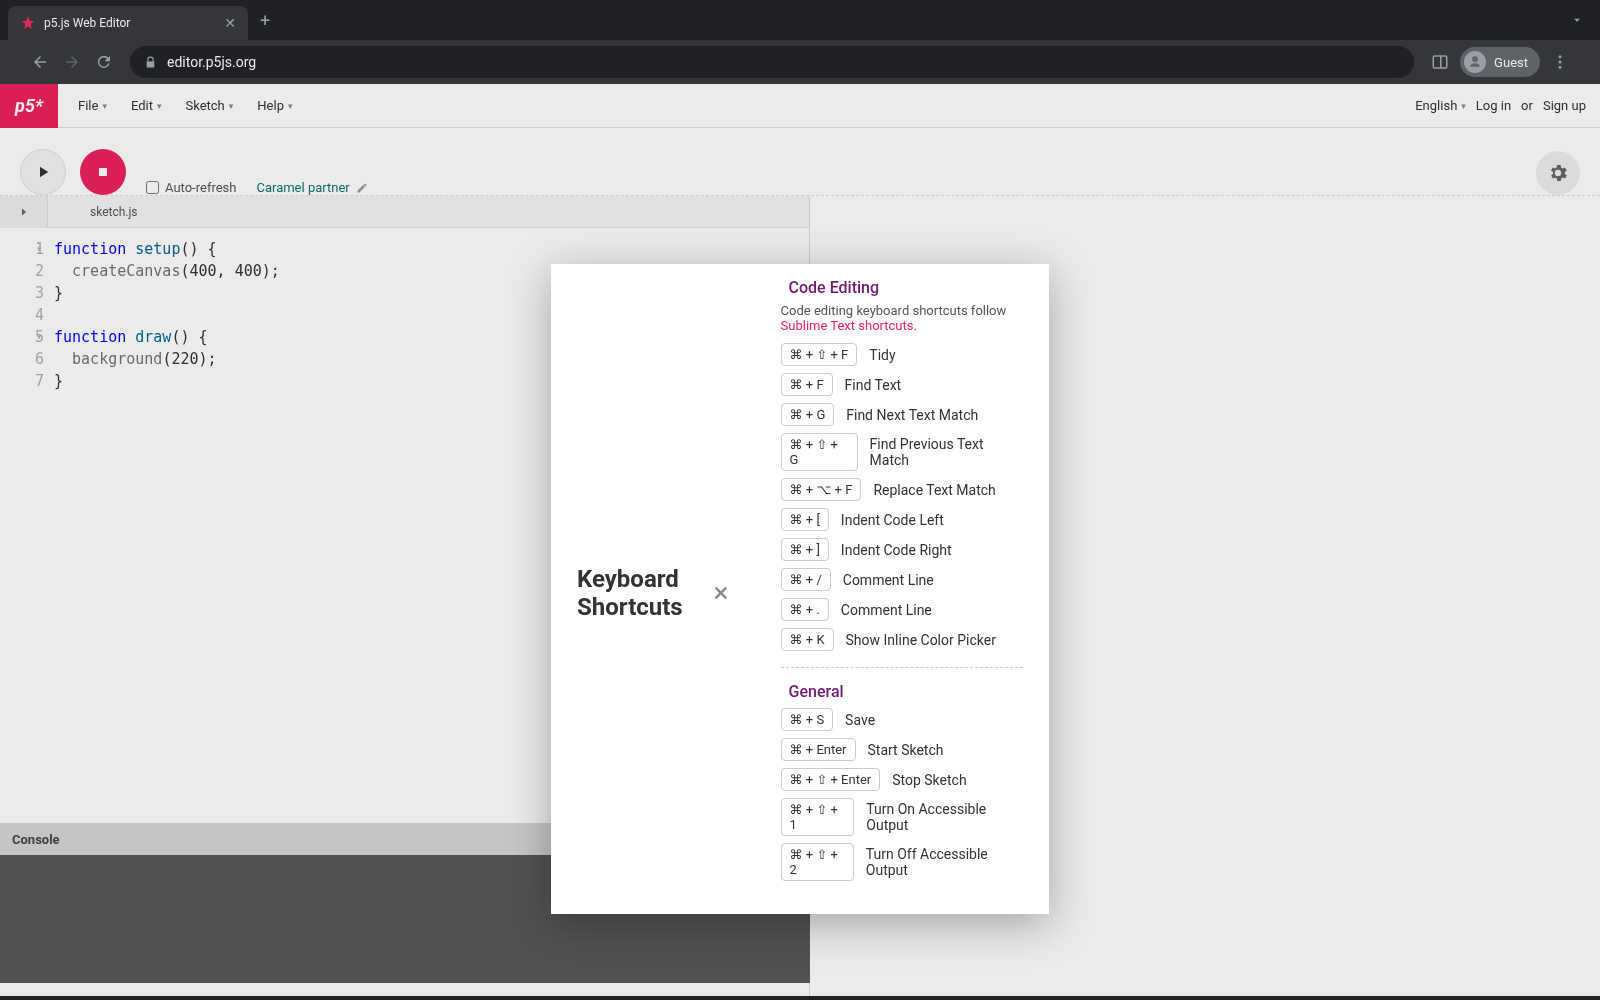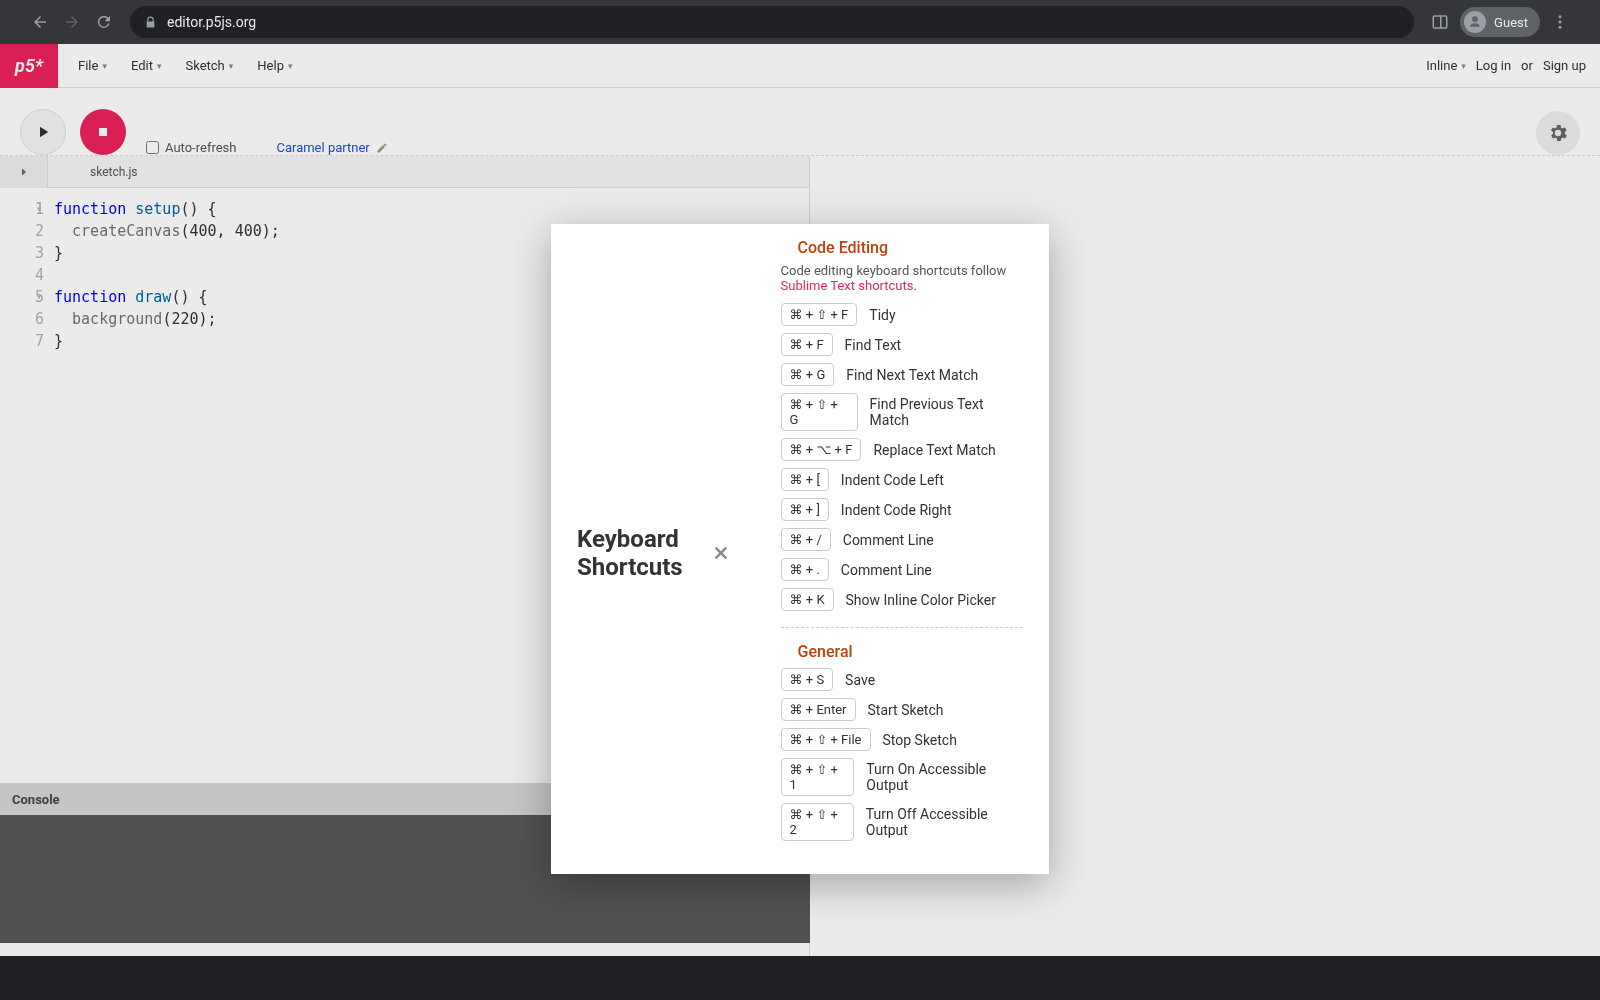--- a/index.html
+++ b/index.html
@@ -80,21 +80,21 @@
   width: 46px; height: 46px; border-radius: 50%; background: #f5f5f5;
   display: flex; align-items: center; justify-content: center;
   border: 1px solid #e0e0e0; margin-right: 14px;
 }
 .stop-btn {
   width: 46px; height: 46px; border-radius: 50%; background: #ed225d;
   display: flex; align-items: center; justify-content: center; margin-right: 20px;
 }
 .auto-refresh { display: flex; align-items: center; font-size: 13px; color: #555; }
 .auto-refresh input { margin-right: 6px; }
-.sketch-name { margin-left: 40px; font-size: 13px; color: #1d4ed8; display: flex; align-items: center; }
+.sketch-name { margin-left: 20px; font-size: 13px; color: #0f766e; display: flex; align-items: center; }
 .sketch-name .pencil { margin-left: 6px; color: #999; }
 .gear {
   margin-left: auto; width: 44px; height: 44px; border-radius: 50%;
   background: #eee; display: flex; align-items: center; justify-content: center;
 }
 .editor-area { display: flex; height: calc(100% - 44px - 68px); }
 .code-pane { width: 810px; display: flex; flex-direction: column; border-right: 1px solid #ddd; }
 .file-tabs {
   display: flex; align-items: center; height: 32px; background: #f5f5f5;
   border-bottom: 1px solid #e0e0e0;
@@ -142,37 +142,54 @@
 .modal-header {
   display: flex; align-items: center; padding: 22px 26px 14px;
 }
 .modal-title { font-weight: bold; font-size: 24px; color: #333; font-family: inherit; }
 .modal-close { margin-left: auto; font-size: 28px; color: #888; cursor: pointer; line-height: 1; }
 .modal-body {
   padding: 0 26px 26px; overflow-y: auto;
 }
 .modal-body::-webkit-scrollbar { width: 14px; }
 .modal-body::-webkit-scrollbar-thumb { background: #c0c0c0; border-radius: 7px; border: 3px solid #fff; }
-.section-title { font-size: 16px; color: #c2410c; margin: 14px 17px 6px; font-weight: 500; }
+.section-title { font-size: 16px; color: #701a75; margin: 14px 8px 6px; font-weight: 500; }
 .section-note { font-size: 13px; color: #555; margin-bottom: 10px; }
 .section-note a { color: #ed225d; text-decoration: none; }
 .shortcut-row { display: flex; align-items: center; margin: 7px 0; }
 .key {
   display: inline-block; border: 1px solid #ccc; border-radius: 4px;
   padding: 3px 8px; font-size: 13px; background: #fff; color: #333;
   font-family: inherit; margin-right: 12px;
 }
 .shortcut-desc { font-size: 14px; color: #333; }
 .divider { border: none; border-top: 1px dashed #ccc; margin: 16px 0 4px; }
 svg { display: block; }
 </style>
 </head>
 <body>
 
 <div class="browser-chrome">
+  <div class="tab-bar">
+    <div class="tab">
+      <span class="favicon">
+        <svg width="16" height="16" viewBox="0 0 24 24">
+            <path fill="currentColor" d="M12 2l2.5 6.5L21 9l-5 4.5L17.5 21 12 17l-5.5 4L8 13.5 3 9l6.5-.5z"></path>
+          </svg>
+      </span>
+      <span class="tab-title">p5.js Web Editor</span>
+      <span class="tab-close">✕</span>
+    </div>
+    <span class="new-tab">+</span>
+    <span class="tabs-dropdown">
+      <svg width="14" height="14" viewBox="0 0 24 24">
+          <path fill="currentColor" d="M7 10l5 5 5-5z"></path>
+        </svg>
+    </span>
+  </div>
   <div class="addr-bar">
     <div class="nav-btn">
       <svg width="18" height="18" viewBox="0 0 24 24">
           <path fill="currentColor" d="M20 11H7.8l5.6-5.6L12 4l-8 8 8 8 1.4-1.4L7.8 13H20z"></path>
         </svg>
     </div>
     <div class="nav-btn disabled">
       <svg width="18" height="18" viewBox="0 0 24 24">
           <path fill="currentColor" d="M4 13h12.2l-5.6 5.6L12 20l8-8-8-8-1.4 1.4L16.2 11H4z"></path>
         </svg>
@@ -230,21 +247,21 @@
           <span>Sketch</span>
           <span class="caret">▾</span>
         </div>
       <div class="menu-item">
           <span>Help</span>
           <span class="caret">▾</span>
         </div>
     </div>
     <div class="header-right">
       <div class="menu-item" style="padding:0">
-          <span>Inline</span>
+          <span>English</span>
           <span class="caret">▾</span>
         </div>
       <a href="#">Log in</a>
       <span>or</span>
       <a href="#">Sign up</a>
     </div>
   </div>
 
   <div class="toolbar">
     <div class="play-btn">
@@ -372,21 +389,21 @@
         <div id="general-list">
             <div class="shortcut-row">
               <span class="key">⌘ + S</span>
               <span class="shortcut-desc">Save</span>
             </div>
             <div class="shortcut-row">
               <span class="key">⌘ + Enter</span>
               <span class="shortcut-desc">Start Sketch</span>
             </div>
             <div class="shortcut-row">
-              <span class="key">⌘ + ⇧ + File</span>
+              <span class="key">⌘ + ⇧ + Enter</span>
               <span class="shortcut-desc">Stop Sketch</span>
             </div>
             <div class="shortcut-row">
               <span class="key">⌘ + ⇧ + 1</span>
               <span class="shortcut-desc">Turn On Accessible Output</span>
             </div>
             <div class="shortcut-row">
               <span class="key">⌘ + ⇧ + 2</span>
               <span class="shortcut-desc">Turn Off Accessible Output</span>
             </div>

